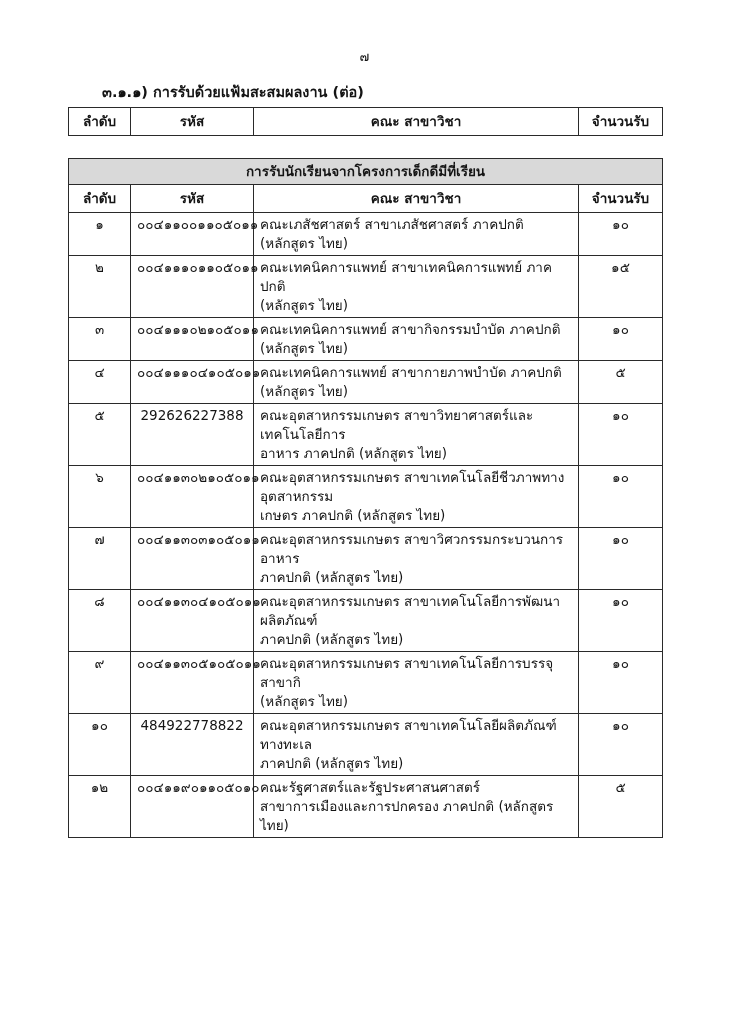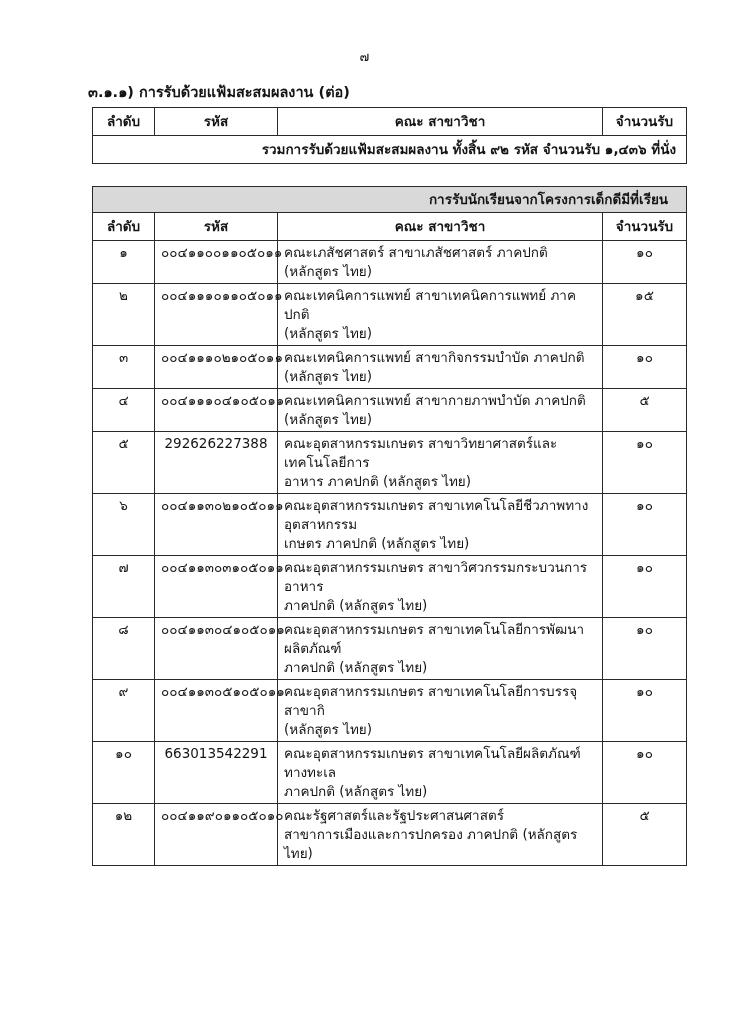--- a/index.html
+++ b/index.html
@@ -23,31 +23,30 @@
   }
   .content {
     position: absolute;
     top: 82px;
     left: 68px;
     width: 594px;
   }
   .section-heading {
     font-size: 14.5px;
     font-weight: bold;
-    margin: 0 0 5px 20px;
+    margin: 0 0 5px 34px;
     line-height: 20px;
   }
   .section2 { margin-top: 22px; }
   table.doc-table {
     border-collapse: collapse;
     width: 594px;
     table-layout: fixed;
     font-size: 13.5px;
     line-height: 19px;
-    margin-left: 24px;
   }
   .doc-table th, .doc-table td {
     border: 1px solid #2a2a2a;
     padding: 2px 6px;
     vertical-align: top;
   }
   .doc-table th {
     font-weight: bold;
     text-align: center;
     padding: 4px 6px;
@@ -55,22 +54,22 @@
   }
   .col-no    { width: 62px; }
   .col-code  { width: 123px; }
   .col-desc  { width: 325px; }
   .col-quota { width: 84px; }
   td.cell-no, td.cell-code, td.cell-quota { text-align: center; }
   td.cell-desc { text-align: left; white-space: pre-line; }
   tr.title-row td {
     background: #d9d9d9;
     font-weight: bold;
-    text-align: right;
-    padding: 3px 18px;
+    text-align: center;
+    padding: 3px 1px;
   }
   tr.footer-row td {
     font-weight: bold;
     text-align: right;
     padding: 4px 10px;
   }
 </style>
 </head>
 <body>
 
@@ -91,23 +90,20 @@
         </colgroup>
         <thead>
           <tr>
             <th>ลำดับ</th>
             <th>รหัส</th>
             <th>คณะ สาขาวิชา</th>
             <th>จำนวนรับ</th>
           </tr>
         </thead>
         <tbody>
-          <tr class="footer-row">
-            <td colspan="4">รวมการรับด้วยแฟ้มสะสมผลงาน ทั้งสิ้น ๙๒ รหัส  จำนวนรับ ๑,๔๓๖ ที่นั่ง</td>
-          </tr>
         </tbody>
       </table>
     </div>
 
     <div class="section2">
       <table class="doc-table">
         <colgroup>
           <col class="col-no">
             <col class="col-code">
             <col class="col-desc">
@@ -182,21 +178,21 @@
           </tr>
           <tr>
             <td class="cell-no">๙</td>
             <td class="cell-code">๐๐๔๑๑๓๐๕๑๐๕๐๑๑</td>
             <td class="cell-desc">คณะอุตสาหกรรมเกษตร สาขาเทคโนโลยีการบรรจุ สาขากิ
 (หลักสูตร ไทย)</td>
             <td class="cell-quota">๑๐</td>
           </tr>
           <tr>
             <td class="cell-no">๑๐</td>
-            <td class="cell-code">663013542291</td>
+            <td class="cell-code">484922778822</td>
             <td class="cell-desc">คณะอุตสาหกรรมเกษตร สาขาเทคโนโลยีผลิตภัณฑ์ทางทะเล
 ภาคปกติ (หลักสูตร ไทย)</td>
             <td class="cell-quota">๑๐</td>
           </tr>
           <tr>
             <td class="cell-no">๑๒</td>
             <td class="cell-code">๐๐๔๑๑๙๐๑๑๐๕๐๑๐</td>
             <td class="cell-desc">คณะรัฐศาสตร์และรัฐประศาสนศาสตร์
 สาขาการเมืองและการปกครอง ภาคปกติ (หลักสูตร ไทย)</td>
             <td class="cell-quota">๕</td>

